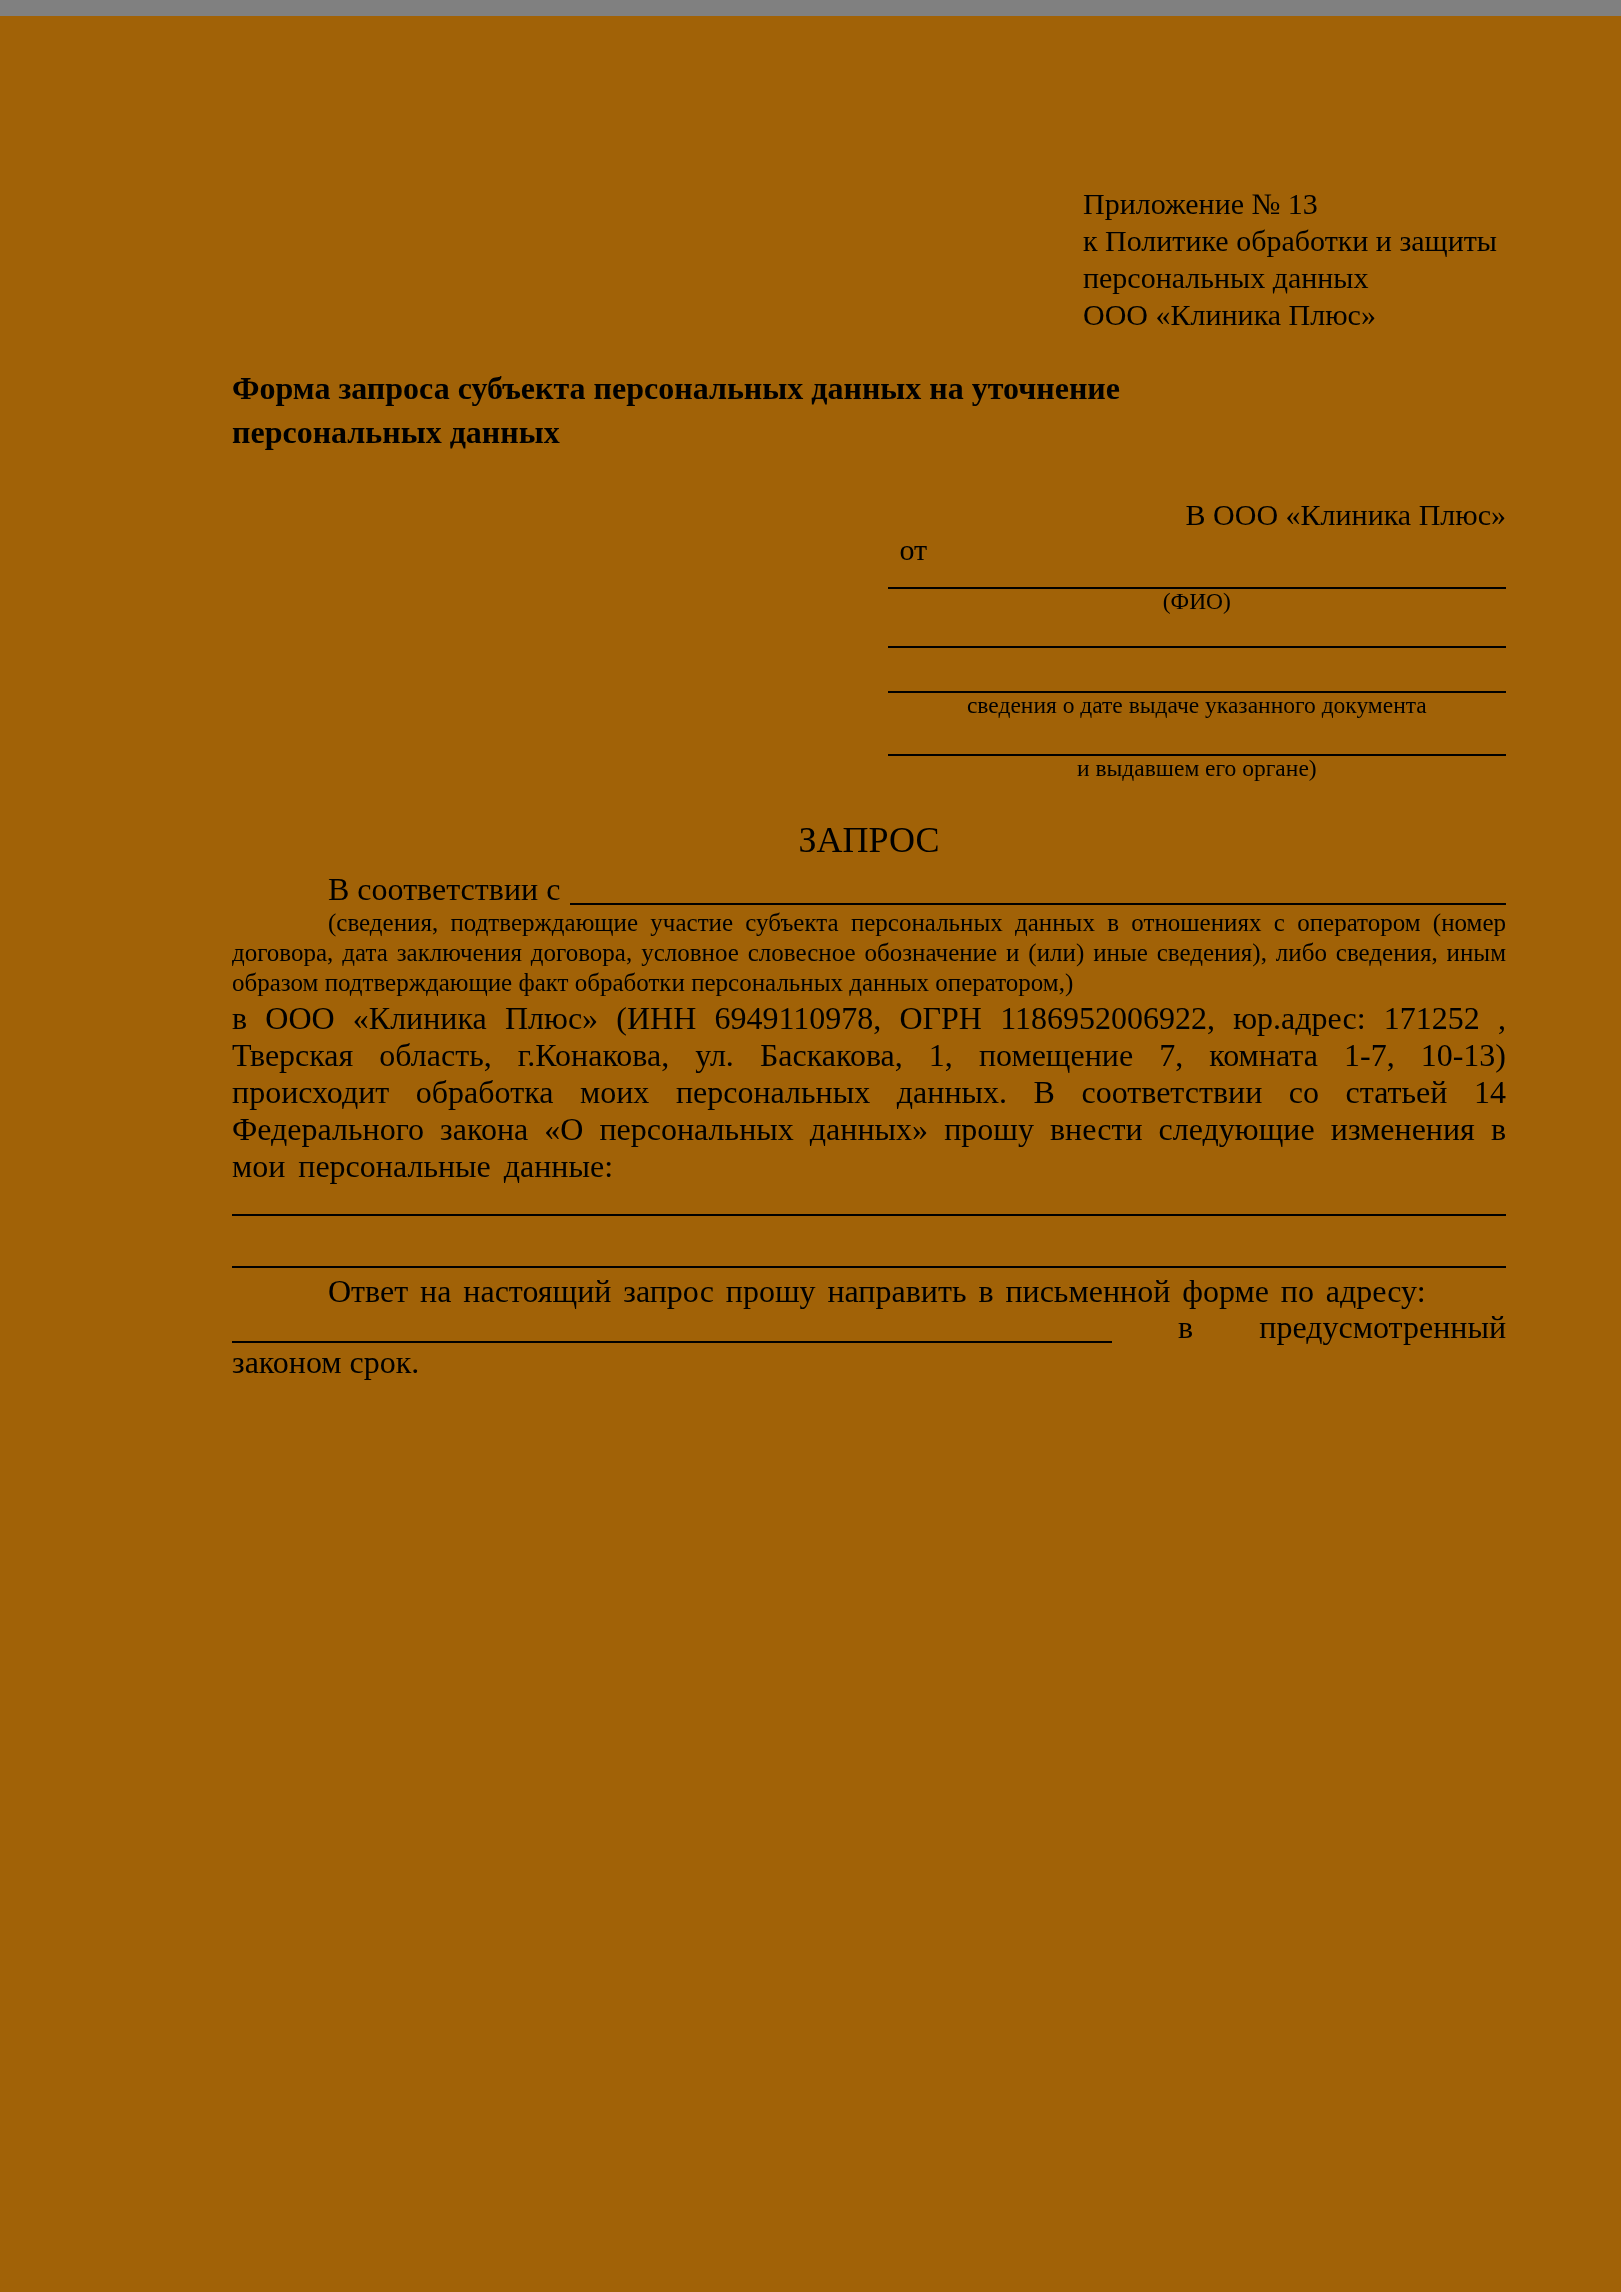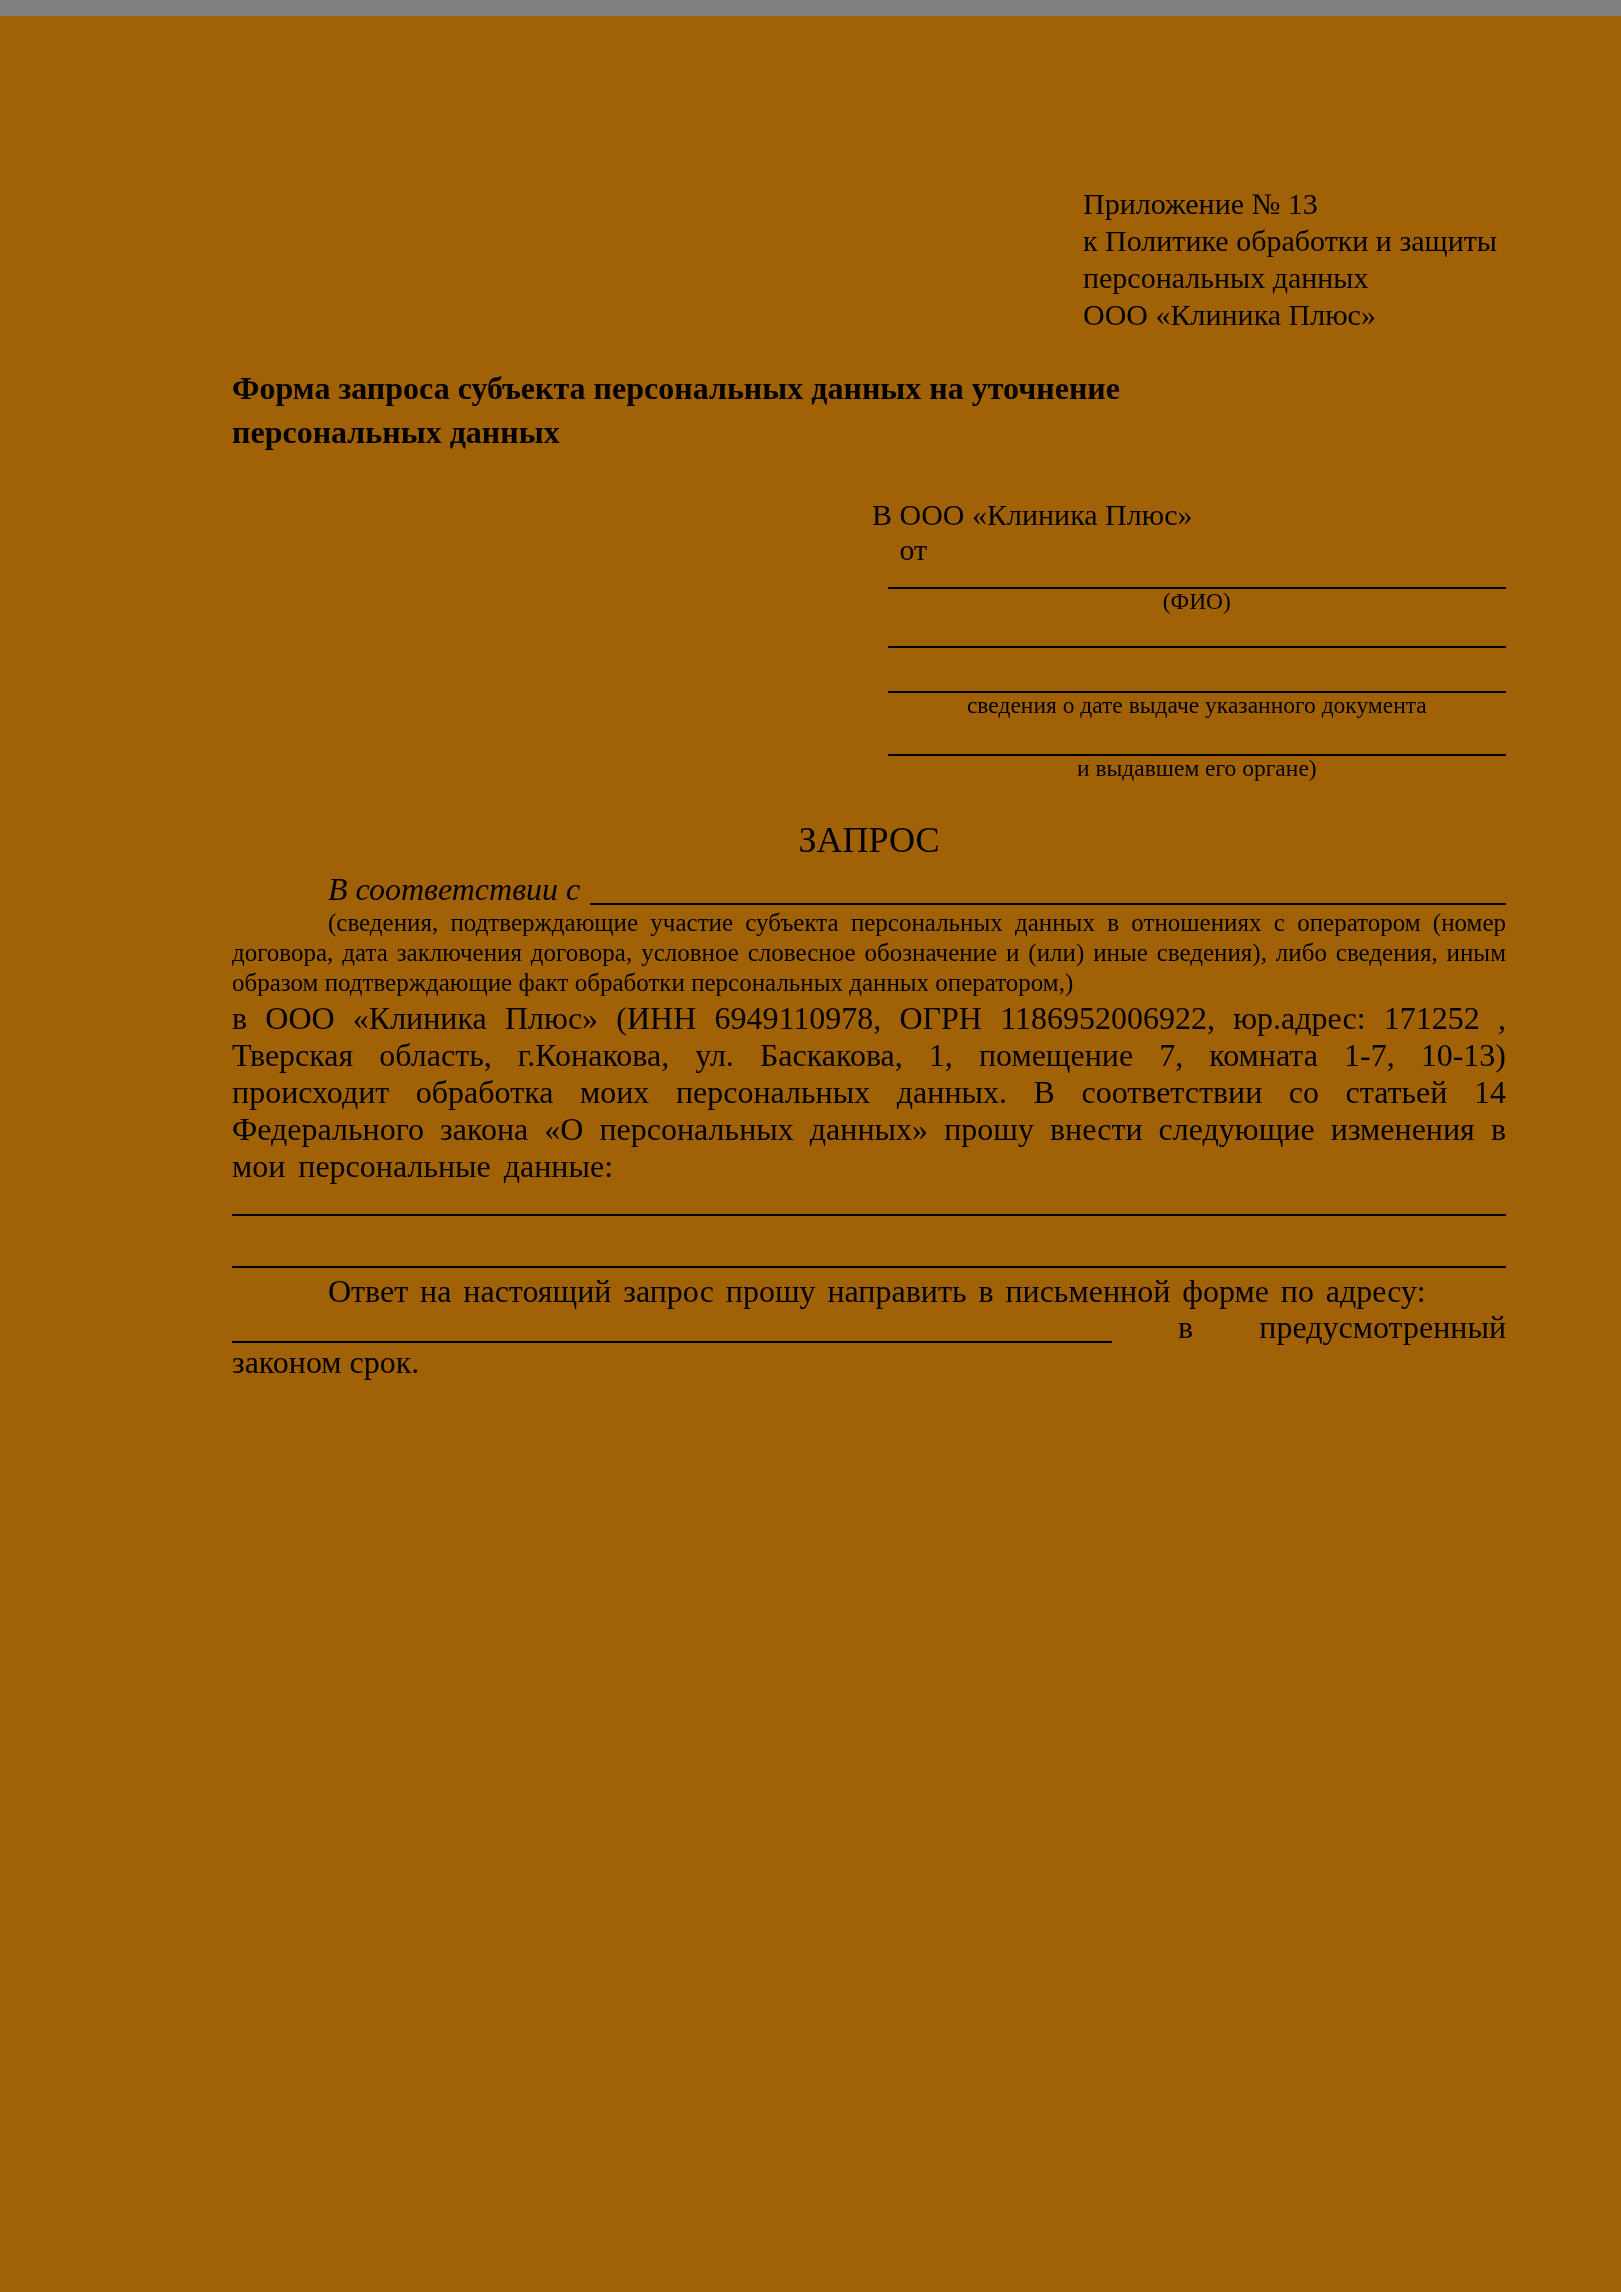--- a/index.html
+++ b/index.html
@@ -34,21 +34,21 @@
     line-height: 44px;
   }
 
   
   .addressee {
     margin-left: 640px;
     width: 634px;
     margin-top: 43px;
     font-size: 30px;
   }
-  .addressee .to-line { line-height: 35px; }
+  .addressee .to-line { line-height: 35px; text-align: right; }
   .addressee .from-label { margin: 2px 0 0 27.4px; line-height: 31px; }
   .field-line {
     margin-left: 15.7px;
     border-bottom: 2.9px solid #000;
   }
   .fl-1 { height: 21.6px; }
   .fl-2 { height: 32px; }
   .fl-3 { height: 43px; }
   .fl-4 { height: 35px; }
   .field-caption {
@@ -64,21 +64,21 @@
     font-size: 36px;
     line-height: 41px;
   }
 
   .intro-row {
     display: flex;
     margin-top: 9.8px;
     padding-left: 96px;
     line-height: 37px;
   }
-  .intro-row .intro-text { white-space: nowrap; padding-right: 9.8px; font-style: italic; }
+  .intro-row .intro-text { white-space: nowrap; padding-right: 9.8px; }
   .intro-row .intro-uline {
     flex: 1;
     align-self: flex-end;
     border-bottom: 2.9px solid #000;
     margin-bottom: 2.9px;
   }
 
   .footnote {
     font-size: 25px;
     line-height: 30px;

